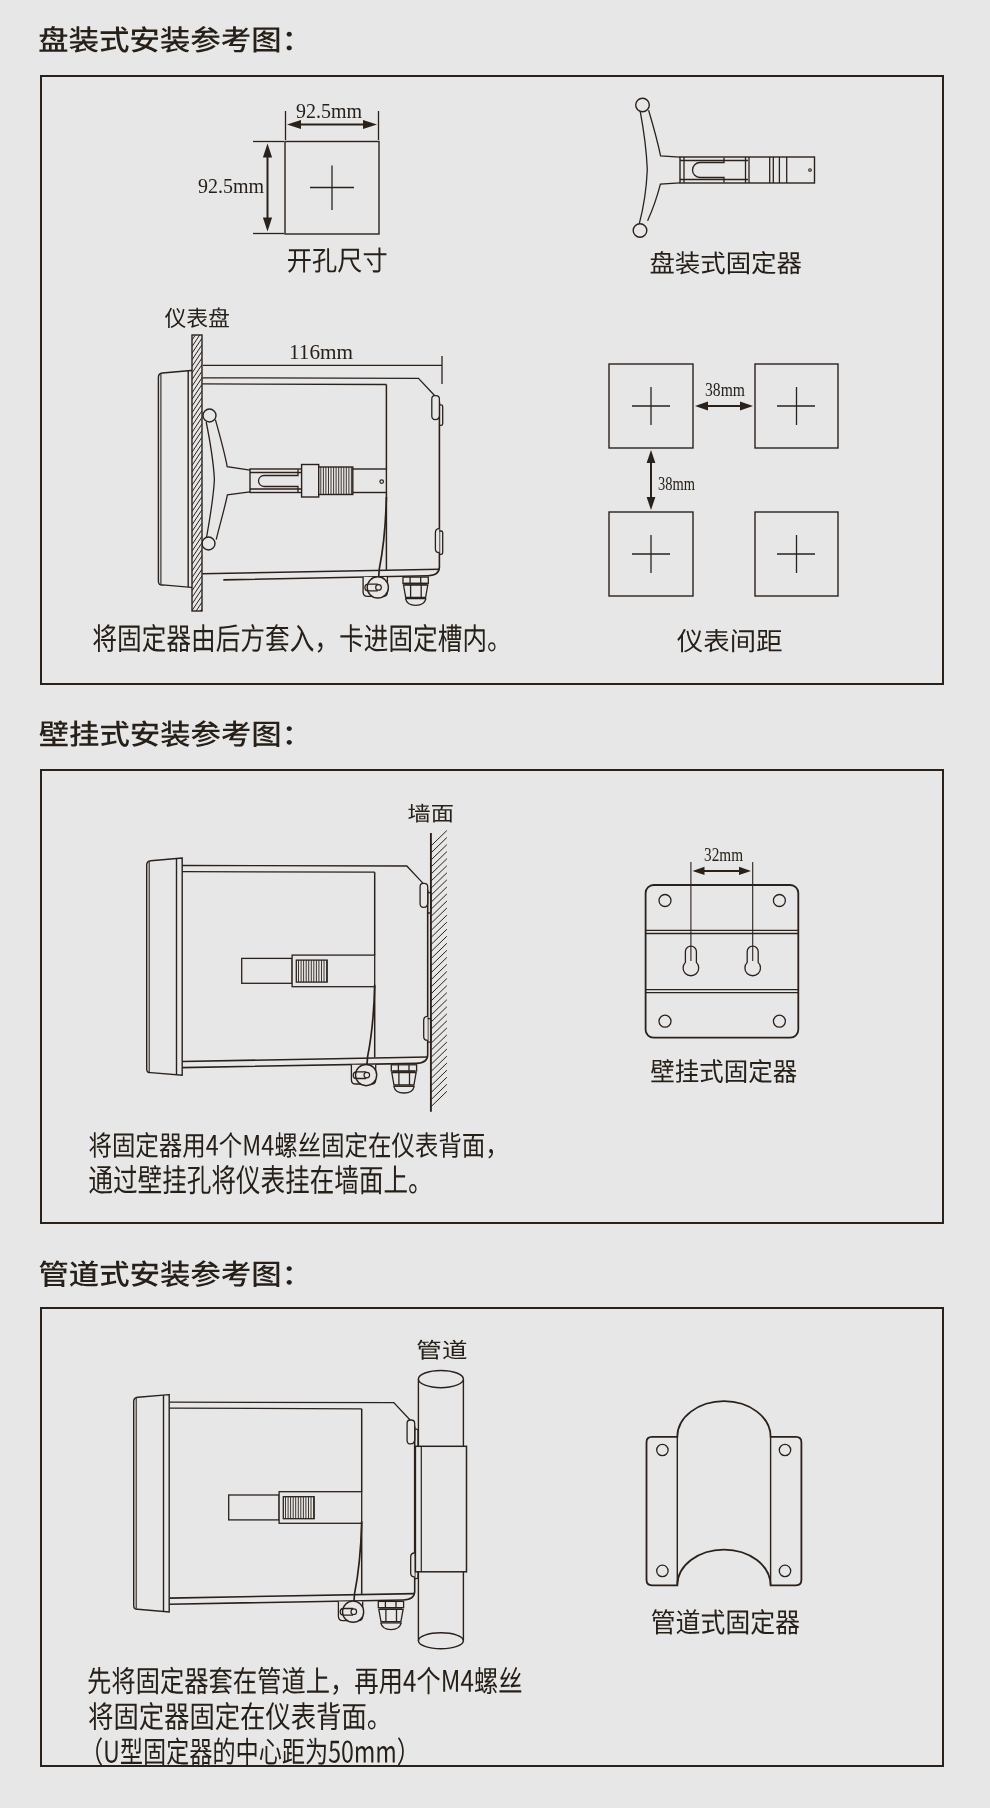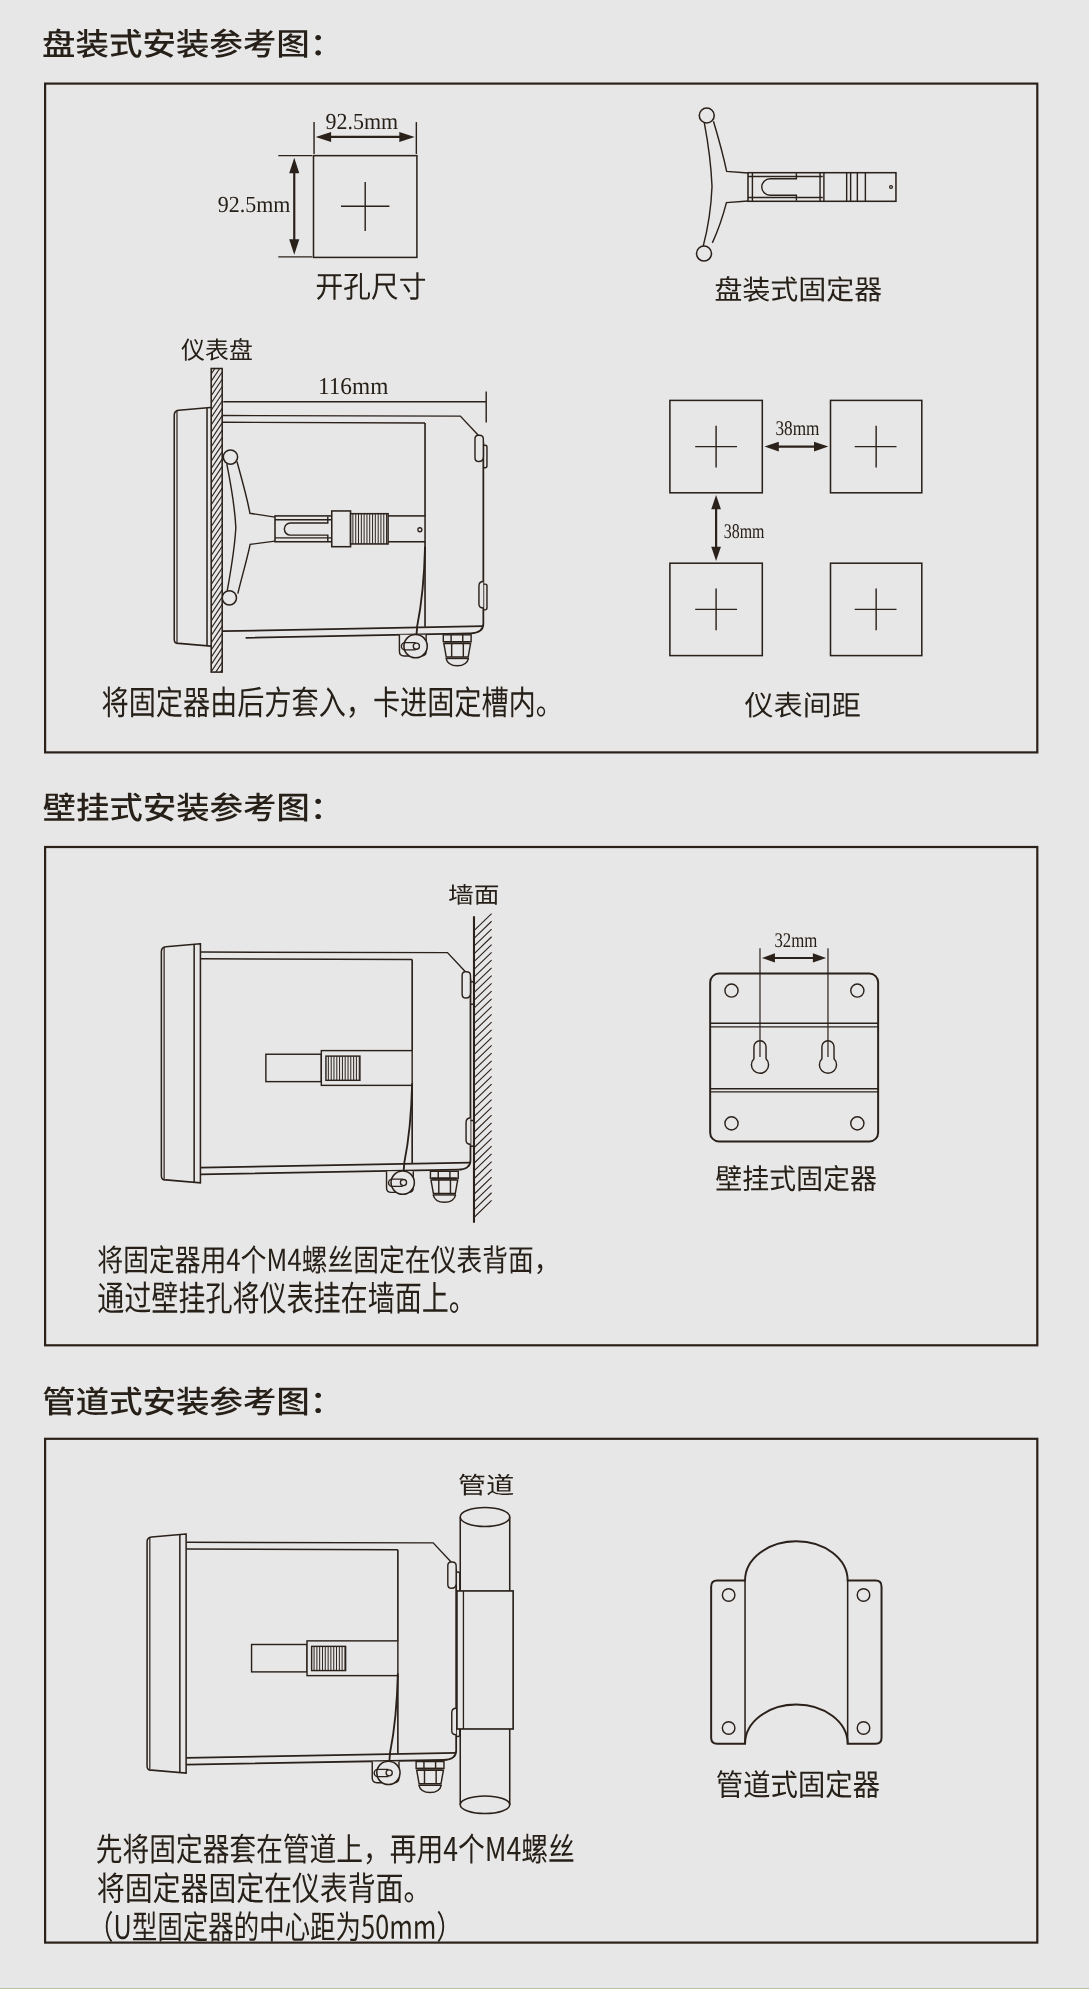--- a/index.html
+++ b/index.html
@@ -1,15 +1,15 @@
 <!DOCTYPE html>
 <html><head><meta charset="utf-8"><title>installation reference</title>
 <style>
 html,body{margin:0;padding:0;background:#e8e7e7}
-#page{position:relative;width:990px;height:1808px;background:#4d7c0f;overflow:hidden;font-family:"Liberation Sans",sans-serif}
+#page{position:relative;width:990px;height:1808px;background:#ffffff;overflow:hidden;font-family:"Liberation Sans",sans-serif}
 #page svg{position:absolute;left:0;top:0}
 </style></head><body>
 <div id="page">
 <svg width="990" height="1808" viewBox="0 0 990 1808">
 
 <rect x="0" y="0" width="990" height="1808" fill="#e8e7e7"></rect>
 
 <path transform="translate(38.16,50.15) scale(1.0869,1.0101)" d="M10.7 -11.6C12.3 -10.8 14.3 -9.6 15.3 -8.8L16.7 -10.5C15.6 -11.3 13.6 -12.4 12.0 -13.1ZM12.7 -23.9C12.6 -23.2 12.2 -22.3 11.9 -21.6H5.7V-16.7L5.7 -15.5H1.4V-13.2H5.3C4.8 -11.7 3.8 -10.3 1.9 -9.1C2.5 -8.7 3.5 -7.8 3.9 -7.2C6.3 -8.8 7.5 -11.0 8.0 -13.2H20.4V-10.6C20.4 -10.3 20.3 -10.2 19.9 -10.2C19.6 -10.2 18.3 -10.2 17.0 -10.2C17.4 -9.6 17.7 -8.7 17.8 -8.0C19.7 -8.0 21.1 -8.0 21.9 -8.4C22.8 -8.8 23.1 -9.4 23.1 -10.6V-13.2H26.8V-15.5H23.1V-21.6H14.8L15.6 -23.4ZM11.0 -17.7C12.3 -17.2 13.9 -16.3 14.9 -15.5H8.3L8.3 -16.6V-19.4H20.4V-15.5H15.7L16.7 -16.8C15.7 -17.6 13.8 -18.7 12.3 -19.3ZM4.3 -7.4V-0.7H1.2V1.6H26.8V-0.7H23.7V-7.4ZM6.8 -0.7V-5.3H9.9V-0.7ZM12.4 -0.7V-5.3H15.5V-0.7ZM18.0 -0.7V-5.3H21.2V-0.7Z M29.7 -20.7C30.9 -19.9 32.4 -18.5 33.1 -17.7L34.7 -19.3C34.0 -20.2 32.5 -21.4 31.2 -22.2ZM40.0 -10.4C40.3 -9.9 40.6 -9.4 40.8 -8.8H29.4V-6.7H38.5C36.0 -5.0 32.3 -3.8 28.9 -3.1C29.4 -2.6 30.0 -1.7 30.4 -1.2C31.9 -1.5 33.5 -2.0 35.1 -2.6V-1.4C35.1 -0.2 34.1 0.3 33.5 0.4C33.9 0.9 34.2 1.9 34.4 2.5C35.0 2.2 36.1 1.9 44.0 0.2C44.0 -0.3 44.1 -1.3 44.2 -1.9L37.7 -0.6V-3.8C39.3 -4.6 40.7 -5.6 41.8 -6.7C44.1 -2.0 47.9 0.9 53.6 2.2C53.8 1.5 54.5 0.5 55.0 0.0C52.5 -0.4 50.3 -1.3 48.5 -2.4C50.1 -3.1 51.9 -4.1 53.3 -5.1L51.4 -6.5C50.3 -5.7 48.4 -4.5 46.8 -3.7C45.8 -4.6 45.0 -5.6 44.4 -6.7H54.7V-8.8H43.8C43.5 -9.6 43.0 -10.4 42.6 -11.1ZM45.3 -23.6V-20.0H38.9V-17.8H45.3V-13.8H39.7V-11.5H53.8V-13.8H47.9V-17.8H54.3V-20.0H47.9V-23.6ZM28.9 -13.8 29.8 -11.6 35.3 -14.1V-10.3H37.8V-23.6H35.3V-16.5C32.9 -15.5 30.6 -14.5 28.9 -13.8Z M75.9 -22.1C77.3 -21.1 79.0 -19.6 79.7 -18.6L81.6 -20.3C80.8 -21.2 79.0 -22.6 77.7 -23.5ZM71.5 -23.5C71.5 -21.9 71.6 -20.2 71.7 -18.6H57.5V-16.0H71.8C72.5 -5.9 74.8 2.4 79.5 2.4C81.8 2.4 82.8 1.0 83.2 -4.1C82.5 -4.3 81.5 -5.0 80.9 -5.6C80.7 -1.9 80.4 -0.4 79.7 -0.4C77.2 -0.4 75.3 -7.1 74.6 -16.0H82.6V-18.6H74.5C74.4 -20.2 74.4 -21.8 74.4 -23.5ZM57.6 -1.1 58.3 1.5C61.9 0.8 67.0 -0.3 71.7 -1.4L71.5 -3.8L65.8 -2.7V-9.7H70.8V-12.3H58.5V-9.7H63.2V-2.1Z M95.3 -23.1C95.7 -22.3 96.1 -21.3 96.5 -20.5H86.4V-14.6H89.1V-18.0H106.8V-14.6H109.6V-20.5H99.7C99.2 -21.4 98.6 -22.7 98.1 -23.7ZM102.0 -10.2C101.2 -8.2 100.1 -6.6 98.7 -5.3C96.9 -6.0 95.1 -6.7 93.3 -7.2C93.9 -8.1 94.6 -9.2 95.2 -10.2ZM92.0 -10.2C91.0 -8.7 90.0 -7.3 89.2 -6.1L89.1 -6.1C91.4 -5.3 93.8 -4.4 96.2 -3.4C93.5 -1.8 90.1 -0.8 86.0 -0.1C86.6 0.4 87.4 1.7 87.7 2.3C92.2 1.4 96.1 -0.0 99.1 -2.2C102.5 -0.7 105.7 0.9 107.7 2.3L109.9 0.0C107.8 -1.3 104.7 -2.8 101.3 -4.2C102.9 -5.9 104.1 -7.8 105.1 -10.2H110.3V-12.7H96.6C97.3 -14.0 97.9 -15.3 98.4 -16.5L95.5 -17.1C95.0 -15.7 94.2 -14.2 93.4 -12.7H85.8V-10.2Z M113.7 -20.7C114.9 -19.9 116.4 -18.5 117.1 -17.7L118.7 -19.3C118.0 -20.2 116.5 -21.4 115.2 -22.2ZM124.0 -10.4C124.3 -9.9 124.6 -9.4 124.8 -8.8H113.4V-6.7H122.5C120.0 -5.0 116.3 -3.8 112.9 -3.1C113.4 -2.6 114.0 -1.7 114.4 -1.2C115.9 -1.5 117.5 -2.0 119.1 -2.6V-1.4C119.1 -0.2 118.1 0.3 117.5 0.4C117.9 0.9 118.2 1.9 118.4 2.5C119.0 2.2 120.1 1.9 128.0 0.2C128.0 -0.3 128.1 -1.3 128.2 -1.9L121.7 -0.6V-3.8C123.3 -4.6 124.7 -5.6 125.8 -6.7C128.1 -2.0 131.9 0.9 137.6 2.2C137.8 1.5 138.5 0.5 139.0 0.0C136.5 -0.4 134.3 -1.3 132.5 -2.4C134.1 -3.1 135.9 -4.1 137.3 -5.1L135.4 -6.5C134.3 -5.7 132.4 -4.5 130.8 -3.7C129.8 -4.6 129.0 -5.6 128.4 -6.7H138.7V-8.8H127.8C127.5 -9.6 127.0 -10.4 126.6 -11.1ZM129.3 -23.6V-20.0H122.9V-17.8H129.3V-13.8H123.7V-11.5H137.8V-13.8H131.9V-17.8H138.3V-20.0H131.9V-23.6ZM112.9 -13.8 113.8 -11.6 119.3 -14.1V-10.3H121.8V-23.6H119.3V-16.5C116.9 -15.5 114.6 -14.5 112.9 -13.8Z M157.5 -7.9C155.1 -6.2 150.5 -4.9 146.5 -4.2C147.1 -3.7 147.7 -2.8 148.0 -2.2C152.3 -3.1 156.9 -4.6 159.7 -6.8ZM160.9 -5.0C157.8 -2.0 151.5 -0.5 144.7 0.1C145.2 0.7 145.7 1.7 146.0 2.4C153.2 1.5 159.7 -0.2 163.4 -3.8ZM144.9 -16.4C145.6 -16.6 146.5 -16.7 150.8 -16.9C150.5 -16.1 150.1 -15.3 149.7 -14.6H141.4V-12.3H148.0C146.1 -10.1 143.7 -8.4 140.9 -7.2C141.5 -6.7 142.5 -5.6 142.9 -5.1C144.5 -5.9 146.0 -6.8 147.3 -8.0C147.8 -7.5 148.3 -6.9 148.7 -6.4C151.5 -7.1 155.0 -8.4 157.3 -10.0L155.2 -11.1C153.5 -10.1 150.4 -9.0 147.8 -8.4C149.1 -9.5 150.3 -10.8 151.3 -12.3H156.9C159.0 -9.3 162.2 -6.7 165.4 -5.2C165.8 -5.9 166.6 -6.8 167.2 -7.4C164.5 -8.3 161.8 -10.2 159.9 -12.3H166.7V-14.6H152.7C153.1 -15.4 153.5 -16.2 153.8 -17.0L161.4 -17.4C162.0 -16.7 162.6 -16.2 163.0 -15.7L165.3 -17.2C163.7 -18.9 160.6 -21.3 158.1 -22.9L156.0 -21.5C156.9 -20.9 157.9 -20.2 158.9 -19.4L149.4 -19.1C151.1 -20.1 152.7 -21.3 154.3 -22.6L151.8 -23.9C149.9 -21.9 147.1 -20.2 146.2 -19.7C145.4 -19.2 144.7 -18.9 144.1 -18.8C144.4 -18.1 144.8 -16.9 144.9 -16.4Z M191.1 -22.4C190.1 -21.1 189.1 -19.9 187.9 -18.8V-20.5H181.9V-23.6H179.3V-20.5H172.4V-18.3H179.3V-15.5H169.9V-13.3H180.8C177.2 -10.9 173.1 -9.0 169.1 -7.6C169.4 -7.0 170.0 -5.8 170.2 -5.2C172.6 -6.1 175.1 -7.3 177.4 -8.5C176.7 -7.0 175.9 -5.3 175.2 -4.1H187.5C187.2 -1.9 186.7 -0.8 186.1 -0.4C185.8 -0.2 185.4 -0.1 184.7 -0.1C184.0 -0.1 181.7 -0.2 179.7 -0.4C180.2 0.3 180.5 1.4 180.6 2.1C182.6 2.2 184.5 2.2 185.5 2.2C186.8 2.1 187.5 2.0 188.2 1.3C189.2 0.5 189.8 -1.3 190.4 -5.1C190.5 -5.5 190.5 -6.2 190.5 -6.2H179.1L180.2 -8.7H191.6V-10.8H181.2C182.5 -11.6 183.7 -12.4 184.9 -13.3H194.4V-15.5H187.7C189.7 -17.3 191.6 -19.2 193.2 -21.2ZM181.9 -15.5V-18.3H187.3C186.3 -17.4 185.2 -16.4 184.0 -15.5Z M206.3 -7.7C208.6 -7.2 211.5 -6.2 213.1 -5.4L214.2 -7.1C212.5 -7.9 209.7 -8.8 207.4 -9.2ZM203.6 -4.1C207.5 -3.6 212.3 -2.5 215.0 -1.5L216.2 -3.4C213.4 -4.4 208.6 -5.4 204.8 -5.9ZM198.2 -22.5V2.4H200.8V1.3H219.2V2.4H221.8V-22.5ZM200.8 -1.1V-20.1H219.2V-1.1ZM207.5 -19.8C206.1 -17.6 203.7 -15.5 201.4 -14.1C201.9 -13.7 202.8 -13.0 203.2 -12.5C203.9 -13.0 204.6 -13.6 205.4 -14.2C206.1 -13.4 207.0 -12.7 208.0 -12.1C205.7 -11.1 203.3 -10.4 200.9 -9.9C201.3 -9.4 201.9 -8.4 202.1 -7.8C204.8 -8.4 207.6 -9.4 210.2 -10.8C212.5 -9.6 215.0 -8.7 217.6 -8.1C217.9 -8.7 218.5 -9.6 219.0 -10.1C216.7 -10.5 214.5 -11.2 212.4 -12.0C214.4 -13.4 216.1 -15.0 217.3 -16.8L215.8 -17.7L215.4 -17.6H208.6C209.0 -18.1 209.4 -18.6 209.7 -19.1ZM206.8 -15.6 213.5 -15.6C212.6 -14.7 211.4 -13.9 210.1 -13.2C208.8 -13.9 207.7 -14.7 206.8 -15.6Z M231.0 -13.4C232.3 -13.4 233.4 -14.4 233.4 -15.7C233.4 -17.1 232.3 -18.1 231.0 -18.1C229.7 -18.1 228.6 -17.1 228.6 -15.7C228.6 -14.4 229.7 -13.4 231.0 -13.4ZM231.0 0.2C232.3 0.2 233.4 -0.8 233.4 -2.2C233.4 -3.6 232.3 -4.5 231.0 -4.5C229.7 -4.5 228.6 -3.6 228.6 -2.2C228.6 -0.8 229.7 0.2 231.0 0.2Z" fill="#262019"></path>
 
 <rect x="41.0" y="76.0" width="902.0" height="608.0" fill="none" stroke="#2b211b" stroke-width="2.00"></rect>

